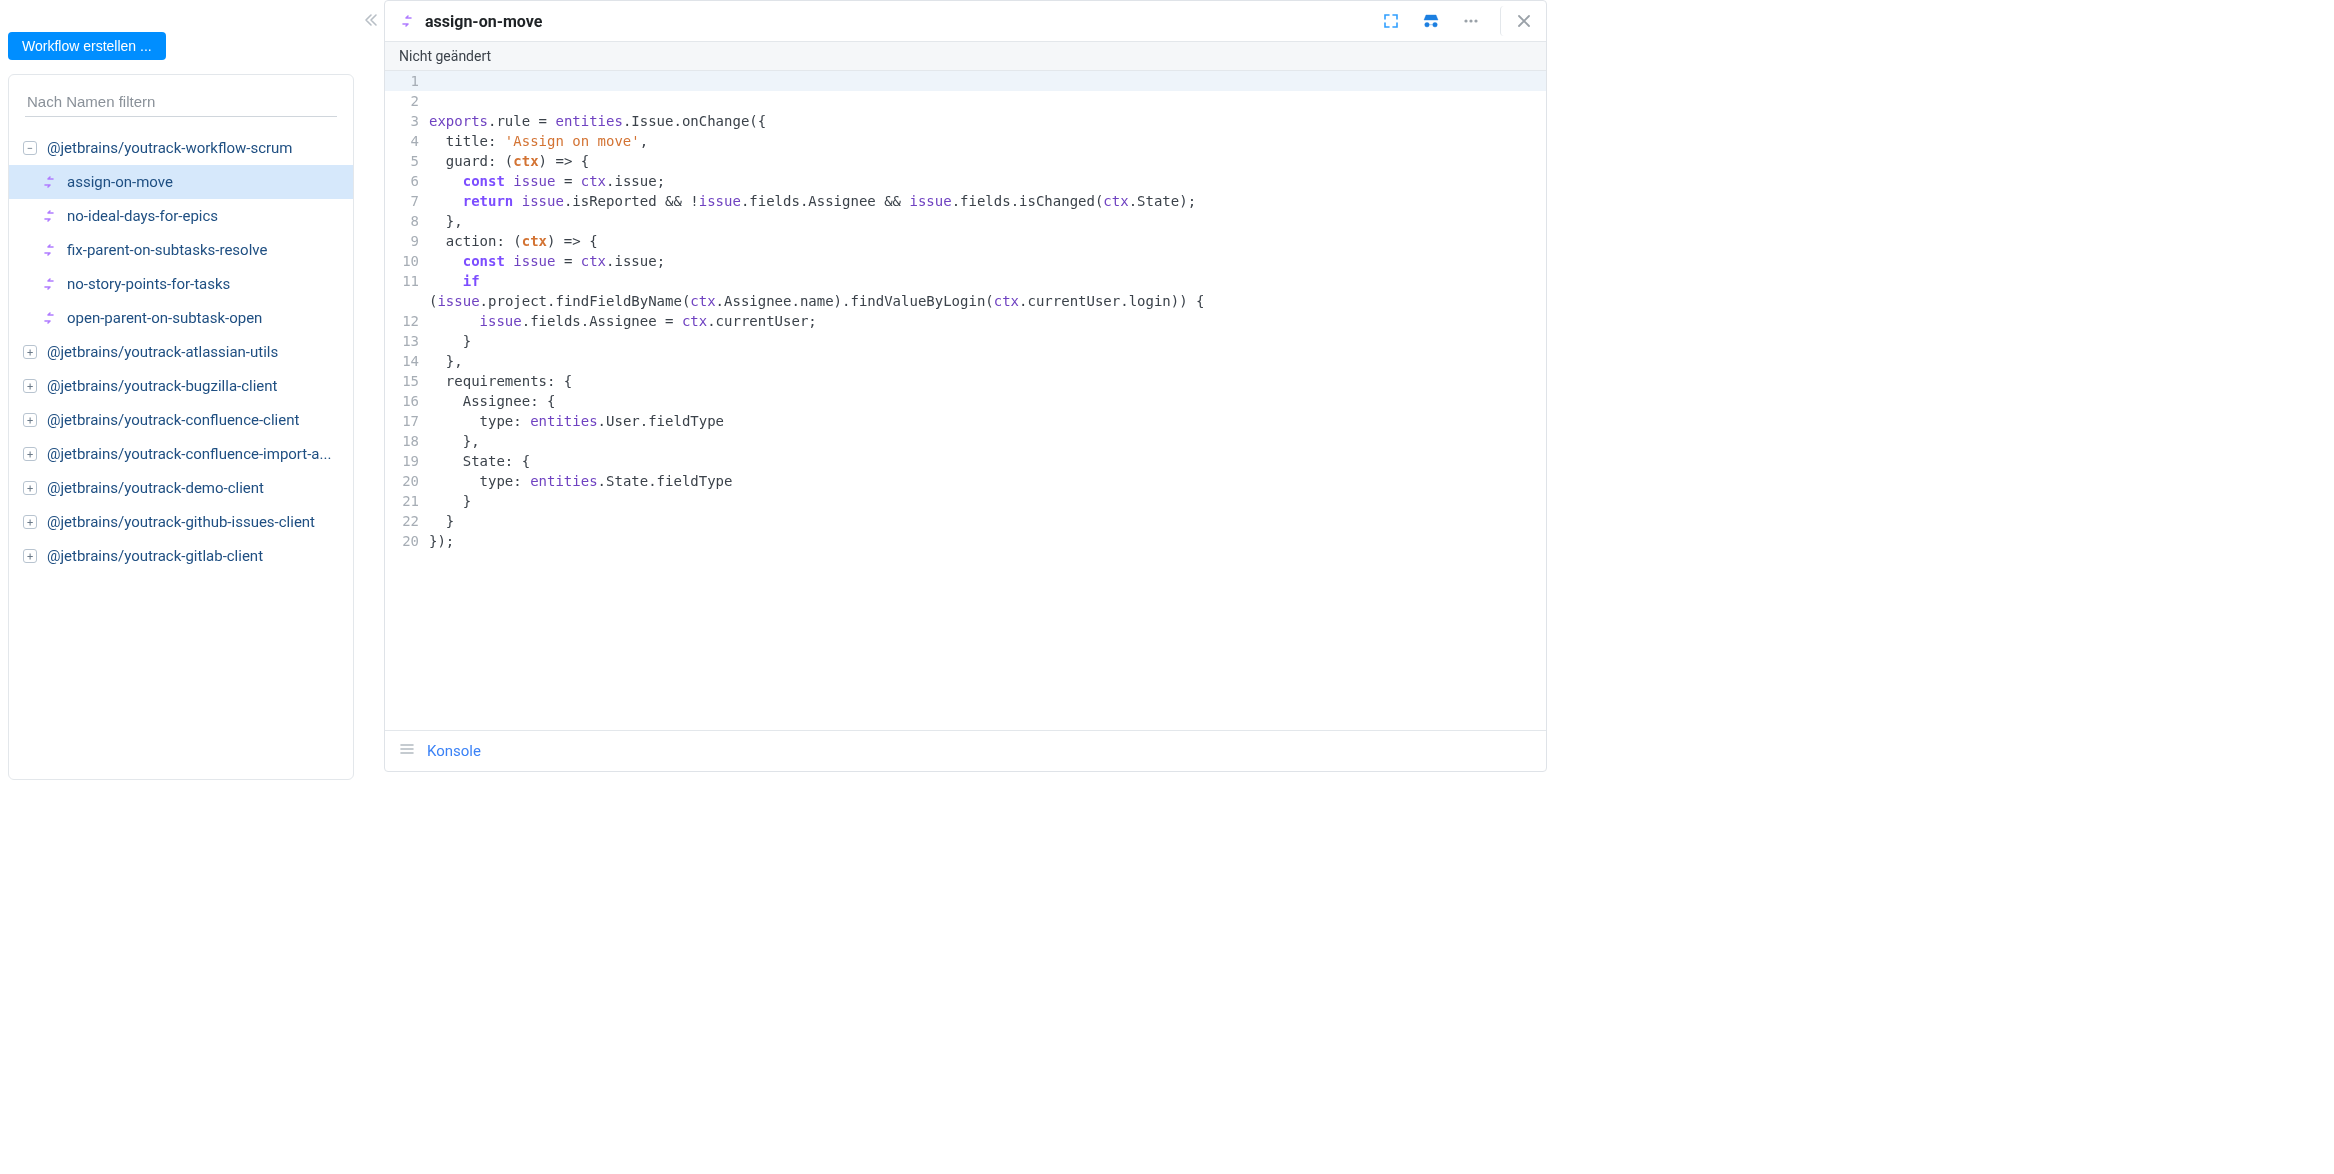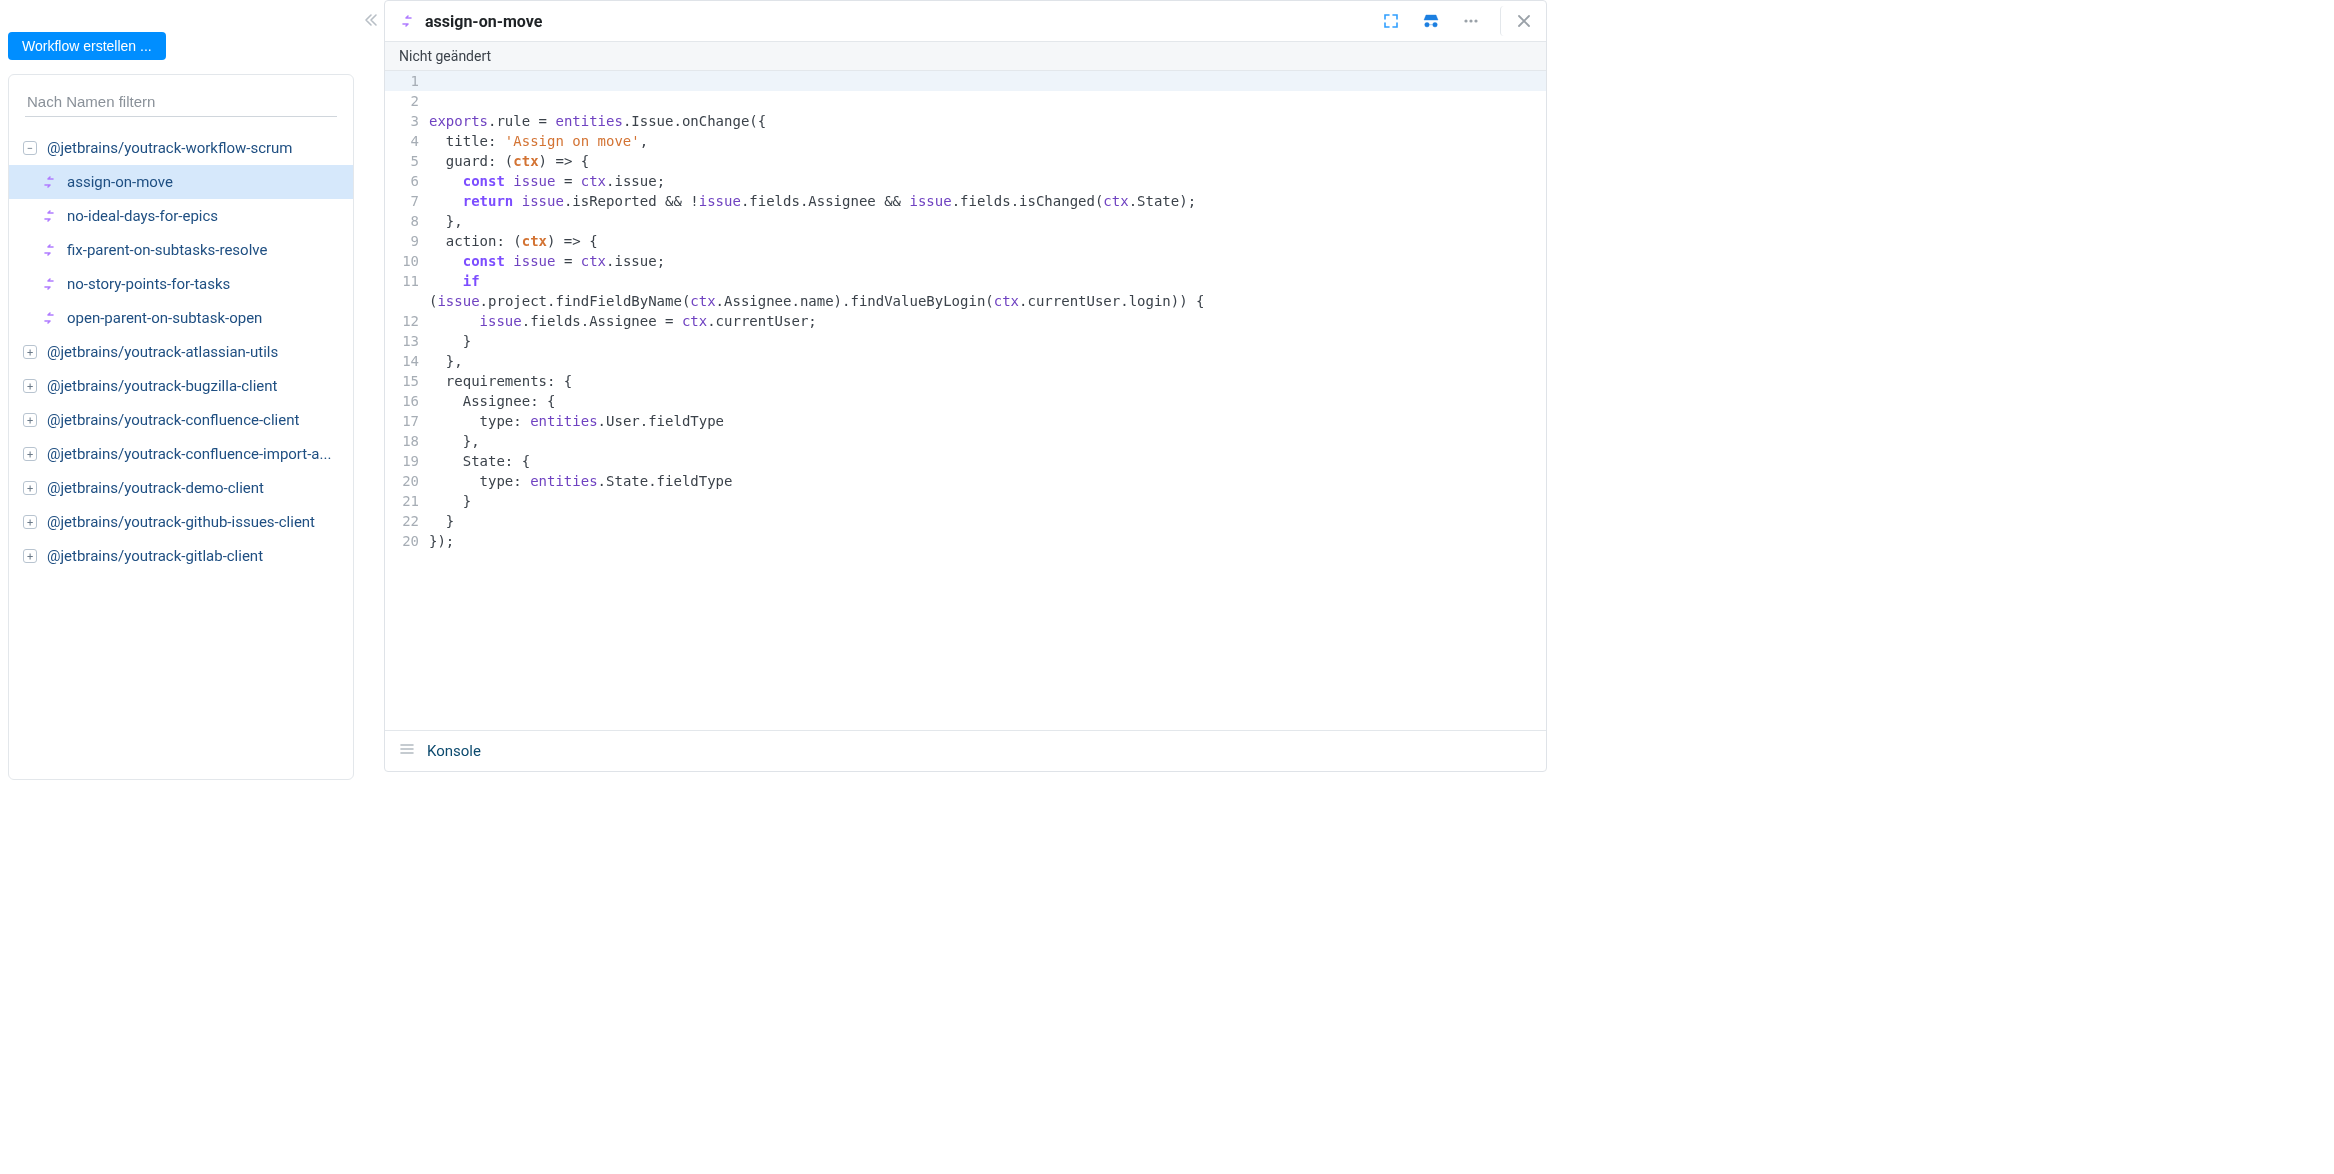--- a/index.html
+++ b/index.html
@@ -146,21 +146,21 @@
   .code { padding-left: 2px; }
   .tok-kw { color: #7c4dff; font-weight: 700; }
   .tok-var { color: #6f42c1; }
   .tok-fn { color: #005cc5; }
   .tok-str { color: #d37333; }
   .tok-arg { color: #d37333; font-weight: 700; }
   .tok-op { color: #3b424a; }
   .console-bar {
     border-top: 1px solid #e3e7eb;
     padding: 10px 14px;
-    color: #0c4a6e;
+    color: #3b82f6;
     display: flex;
     align-items: center;
     gap: 12px;
     font-size: 15px;
   }
   .console-icon { color: #b3bac1; }
 </style>
 </head>
 <body>
 

